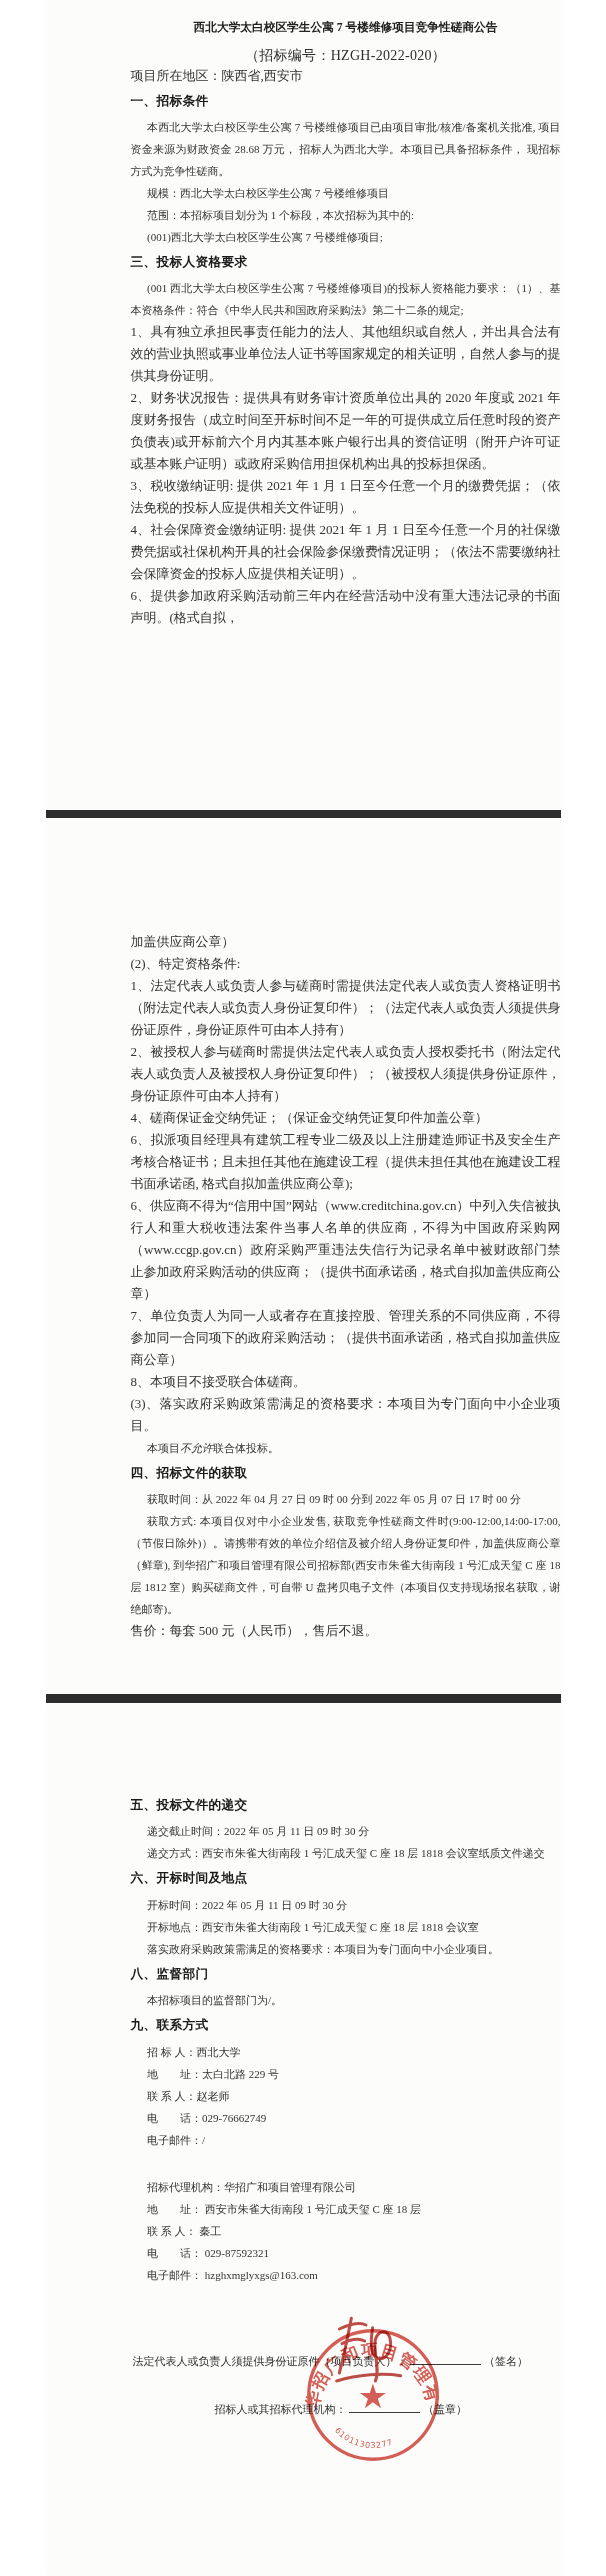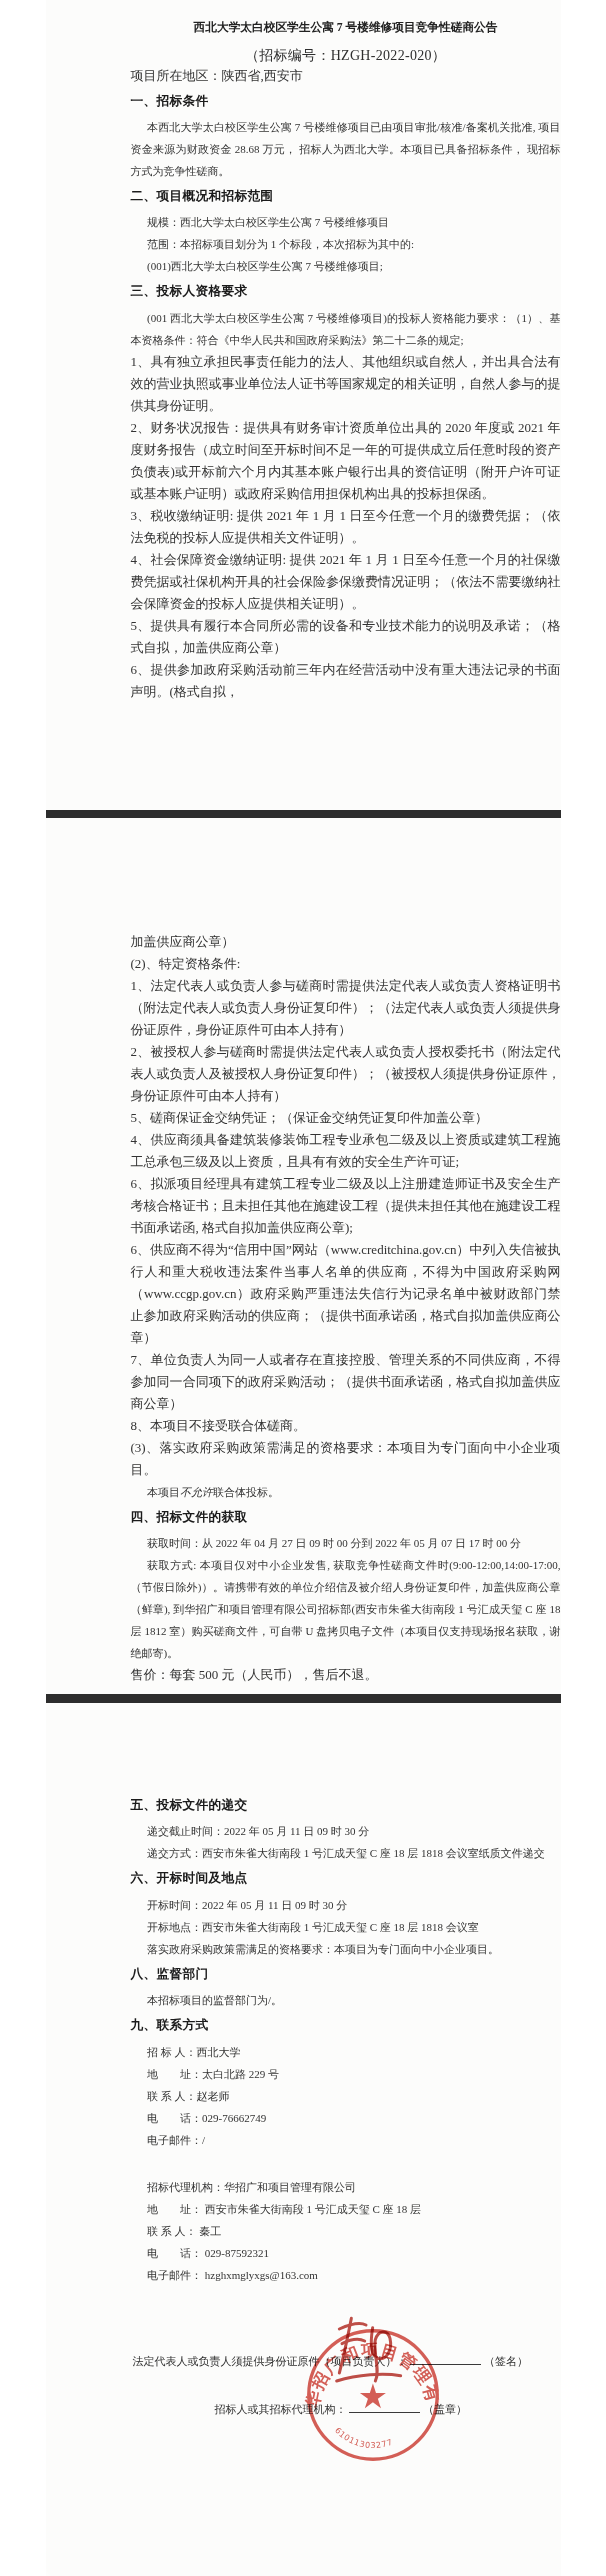--- a/index.html
+++ b/index.html
@@ -67,32 +67,30 @@
 
   <div class="page" id="page1">
     <div class="content">
       <p class="doc-title">西北大学太白校区学生公寓 7 号楼维修项目竞争性磋商公告</p>
       <p class="doc-subtitle">（招标编号：HZGH-2022-020）</p>
       <p class="para-flush meta-line">项目所在地区：陕西省,西安市</p>
 
       <p class="h">一、招标条件</p>
       <p class="para">本西北大学太白校区学生公寓 7 号楼维修项目已由项目审批/核准/备案机关批准, 项目资金来源为财政资金 28.68 万元， 招标人为西北大学。本项目已具备招标条件， 现招标方式为竞争性磋商。</p>
 
-      <p class="h">二、项目概况和招标范围</p>
       <p class="para">规模：西北大学太白校区学生公寓 7 号楼维修项目</p>
       <p class="para">范围：本招标项目划分为 1 个标段，本次招标为其中的:</p>
       <p class="para">(001)西北大学太白校区学生公寓 7 号楼维修项目;</p>
 
       <p class="h">三、投标人资格要求</p>
       <p class="para">(001 西北大学太白校区学生公寓 7 号楼维修项目)的投标人资格能力要求：（1）、基本资格条件：符合《中华人民共和国政府采购法》第二十二条的规定;</p>
       <p class="para-flush">1、具有独立承担民事责任能力的法人、其他组织或自然人，并出具合法有效的营业执照或事业单位法人证书等国家规定的相关证明，自然人参与的提供其身份证明。</p>
       <p class="para-flush">2、财务状况报告：提供具有财务审计资质单位出具的 2020 年度或 2021 年度财务报告（成立时间至开标时间不足一年的可提供成立后任意时段的资产负债表)或开标前六个月内其基本账户银行出具的资信证明（附开户许可证或基本账户证明）或政府采购信用担保机构出具的投标担保函。</p>
       <p class="para-flush">3、税收缴纳证明: 提供 2021 年 1 月 1 日至今任意一个月的缴费凭据；（依法免税的投标人应提供相关文件证明）。</p>
       <p class="para-flush">4、社会保障资金缴纳证明: 提供 2021 年 1 月 1 日至今任意一个月的社保缴费凭据或社保机构开具的社会保险参保缴费情况证明；（依法不需要缴纳社会保障资金的投标人应提供相关证明）。</p>
-      <p class="para-flush">5、提供具有履行本合同所必需的设备和专业技术能力的说明及承诺；（格式自拟，加盖供应商公章）</p>
       <p class="para-flush">6、提供参加政府采购活动前三年内在经营活动中没有重大违法记录的书面声明。(格式自拟，</p>
     </div>
 
     <svg id="seal-p1" class="seal-svg" viewBox="0 0 210 210">
       <circle class="seal-ring" cx="105" cy="105" r="95"></circle>
       <path id="sealArcT1" d="M 24,128 A 81,81 0 1 1 186,128" fill="none"></path>
       <path id="sealArcB1" d="M 42,148 A 76,76 0 0 0 168,148" fill="none"></path>
       <text class="seal-text" font-size="25" letter-spacing="2">
         <textPath href="#sealArcT1" startOffset="2">华招广和项目管理有限公司</textPath>
       </text>
@@ -104,22 +102,21 @@
   </div>
 
   <div id="band1"></div>
 
   <div class="page" id="page2">
     <div class="content">
       <p class="para-flush">加盖供应商公章）</p>
       <p class="para-flush">(2)、特定资格条件:</p>
       <p class="para-flush">1、法定代表人或负责人参与磋商时需提供法定代表人或负责人资格证明书（附法定代表人或负责人身份证复印件）；（法定代表人或负责人须提供身份证原件，身份证原件可由本人持有）</p>
       <p class="para-flush">2、被授权人参与磋商时需提供法定代表人或负责人授权委托书（附法定代表人或负责人及被授权人身份证复印件）；（被授权人须提供身份证原件，身份证原件可由本人持有）</p>
-      <p class="para-flush">5、磋商保证金交纳凭证；（保证金交纳凭证复印件加盖公章）</p>
-      <p class="para-flush">4、供应商须具备建筑装修装饰工程专业承包二级及以上资质或建筑工程施工总承包三级及以上资质，且具有有效的安全生产许可证;</p>
+      <p class="para-flush">4、磋商保证金交纳凭证；（保证金交纳凭证复印件加盖公章）</p>
       <p class="para-flush">6、拟派项目经理具有建筑工程专业二级及以上注册建造师证书及安全生产考核合格证书；且未担任其他在施建设工程（提供未担任其他在施建设工程书面承诺函, 格式自拟加盖供应商公章);</p>
       <p class="para-flush">6、供应商不得为“信用中国”网站（www.creditchina.gov.cn）中列入失信被执行人和重大税收违法案件当事人名单的供应商，不得为中国政府采购网（www.ccgp.gov.cn）政府采购严重违法失信行为记录名单中被财政部门禁止参加政府采购活动的供应商；（提供书面承诺函，格式自拟加盖供应商公章）</p>
       <p class="para-flush">7、单位负责人为同一人或者存在直接控股、管理关系的不同供应商，不得参加同一合同项下的政府采购活动；（提供书面承诺函，格式自拟加盖供应商公章）</p>
       <p class="para-flush">8、本项目不接受联合体磋商。</p>
       <p class="para-flush">(3)、落实政府采购政策需满足的资格要求：本项目为专门面向中小企业项目。</p>
       <p class="para"><span>本项目</span><span class="em-ital">不允许</span><span>联合体投标。</span></p>
 
       <p class="h">四、招标文件的获取</p>
       <p class="para">获取时间：从 2022 年 04 月 27 日 09 时 00 分到 2022 年 05 月 07 日 17 时 00 分</p>
       <p class="para">获取方式: 本项目仅对中小企业发售, 获取竞争性磋商文件时(9:00-12:00,14:00-17:00,（节假日除外)）。请携带有效的单位介绍信及被介绍人身份证复印件，加盖供应商公章（鲜章), 到华招广和项目管理有限公司招标部(西安市朱雀大街南段 1 号汇成天玺 C 座 18 层 1812 室）购买磋商文件，可自带 U 盘拷贝电子文件（本项目仅支持现场报名获取，谢绝邮寄)。</p>

